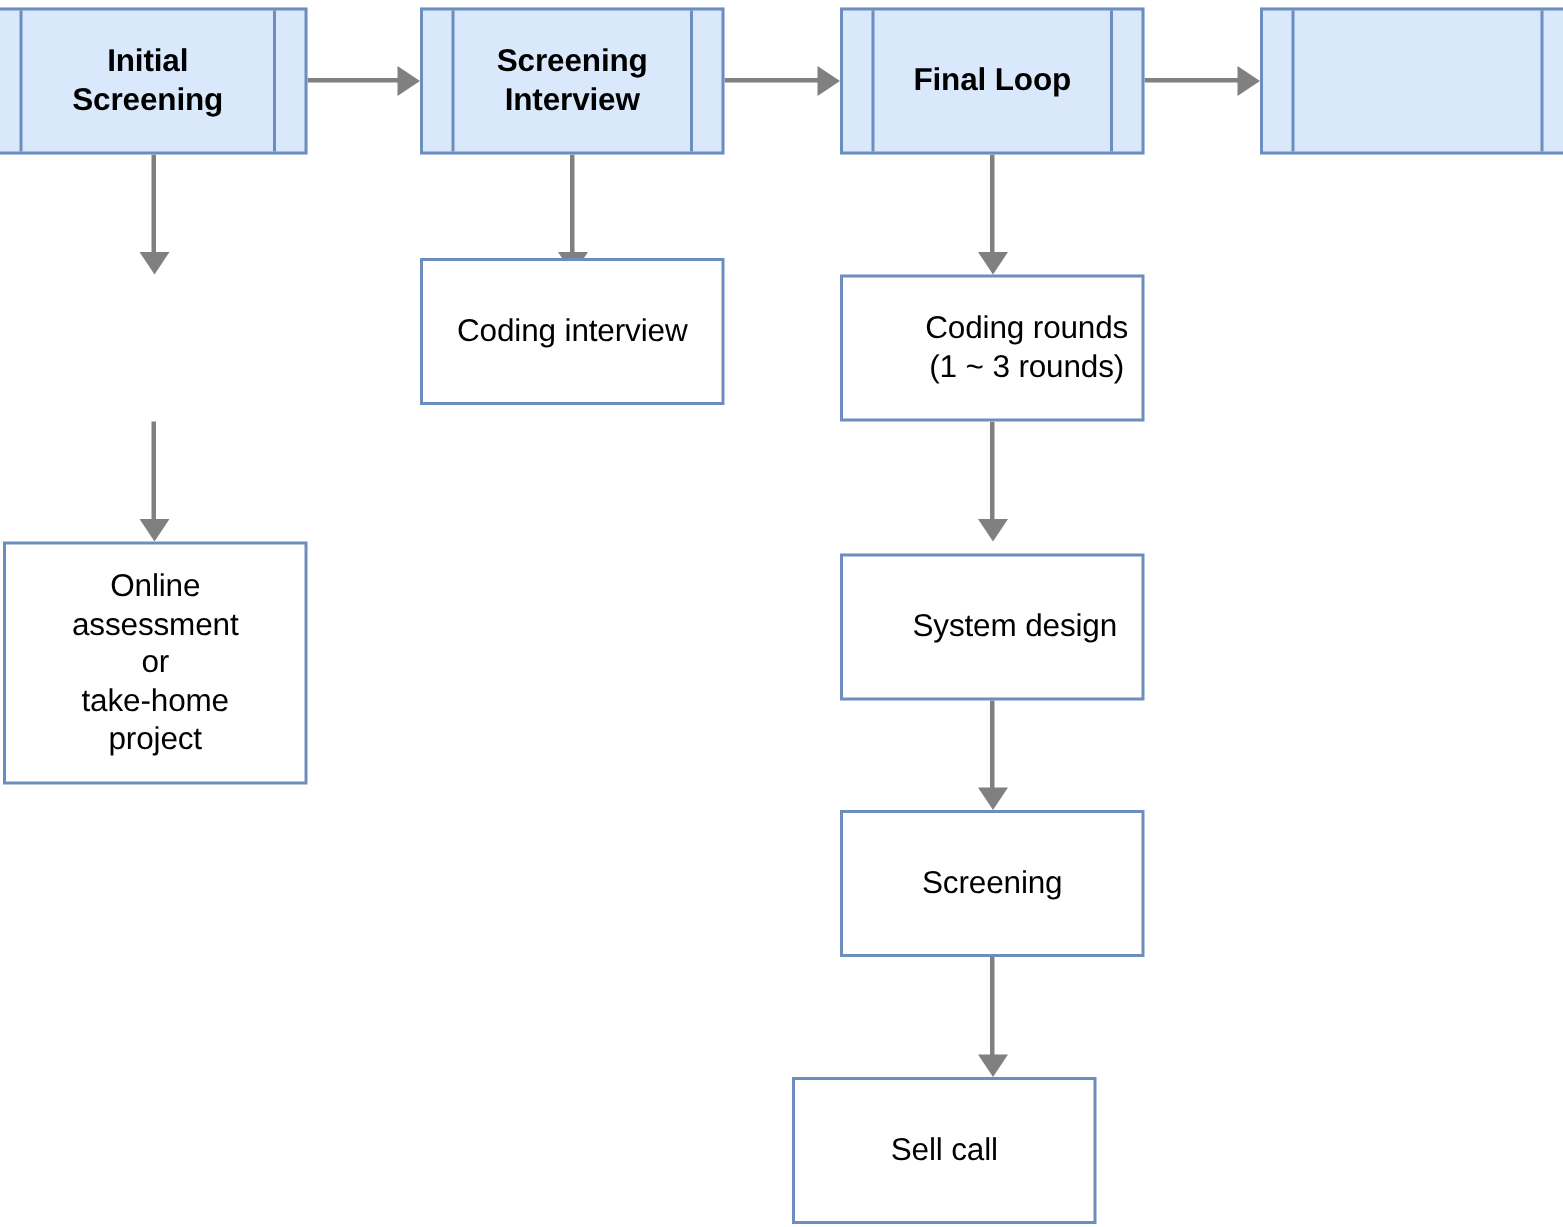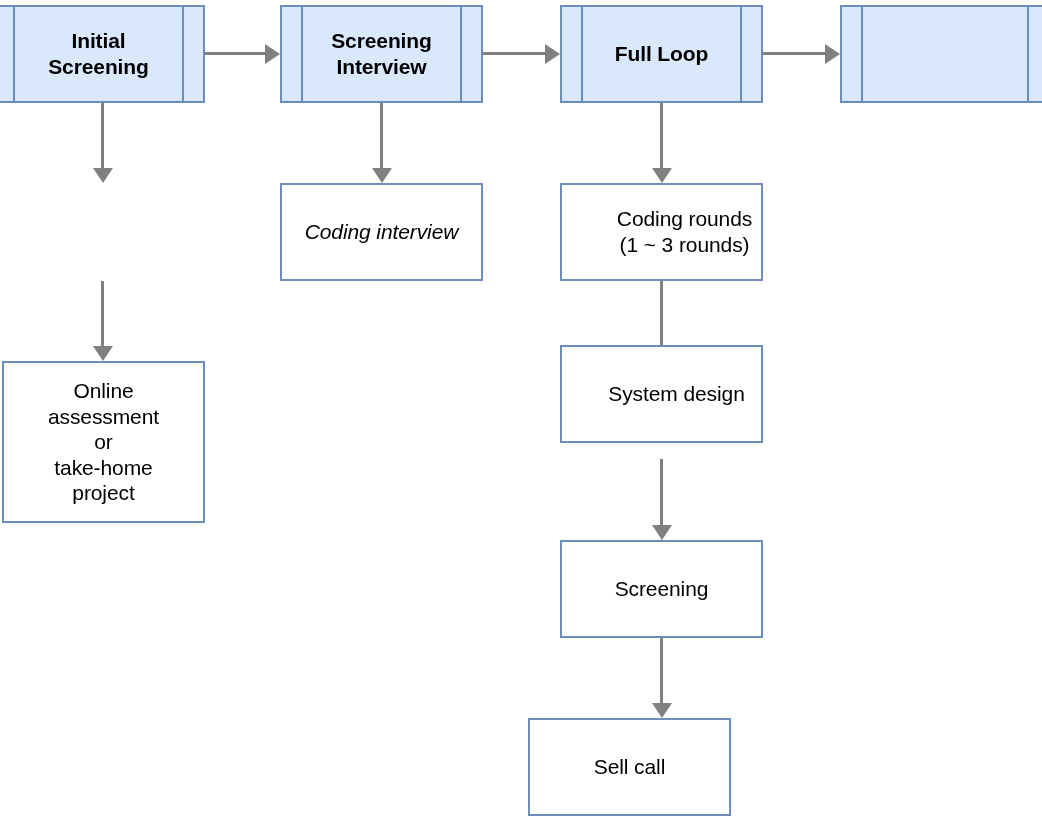--- a/index.html
+++ b/index.html
@@ -155,41 +155,41 @@
     </div>
     <div class="node stage" style="left: 280px; top: 5px; width: 203px; height: 98px;">
       <div class="band left"></div>
       <div class="band right"></div>
       <span class="label">Screening
 Interview</span>
     </div>
     <div class="node stage" style="left: 560px; top: 5px; width: 203px; height: 98px;">
       <div class="band left"></div>
       <div class="band right"></div>
-      <span class="label">Full Loop</span>
+      <span class="label">Final Loop</span>
     </div>
     <div class="node stage" style="left: 840px; top: 5px; width: 210px; height: 98px;">
       <div class="band left"></div>
       <div class="band right"></div>
     </div>
     <div class="node detail" style="left: 2px; top: 361px; width: 203px; height: 162px;">
       <span class="label">Online
 assessment
 or
 take-home
 project</span>
     </div>
-    <div class="node detail" style="left: 280px; top: 183px; width: 203px; height: 98px; font-style: italic;">
+    <div class="node detail" style="left: 280px; top: 172px; width: 203px; height: 98px;">
       <span class="label">Coding interview</span>
     </div>
     <div class="node detail" style="left: 560px; top: 183px; width: 203px; height: 98px; padding-left: 46px;">
       <span class="label">Coding rounds
 (1 ~ 3 rounds)</span>
     </div>
-    <div class="node detail" style="left: 560px; top: 345px; width: 203px; height: 98px; padding-left: 30px;">
+    <div class="node detail" style="left: 560px; top: 369px; width: 203px; height: 98px; padding-left: 30px;">
       <span class="label">System design</span>
     </div>
     <div class="node detail" style="left: 560px; top: 540px; width: 203px; height: 98px;">
       <span class="label">Screening</span>
     </div>
     <div class="node detail" style="left: 528px; top: 718px; width: 203px; height: 98px;">
       <span class="label">Sell call</span>
     </div>
   </div>
 

